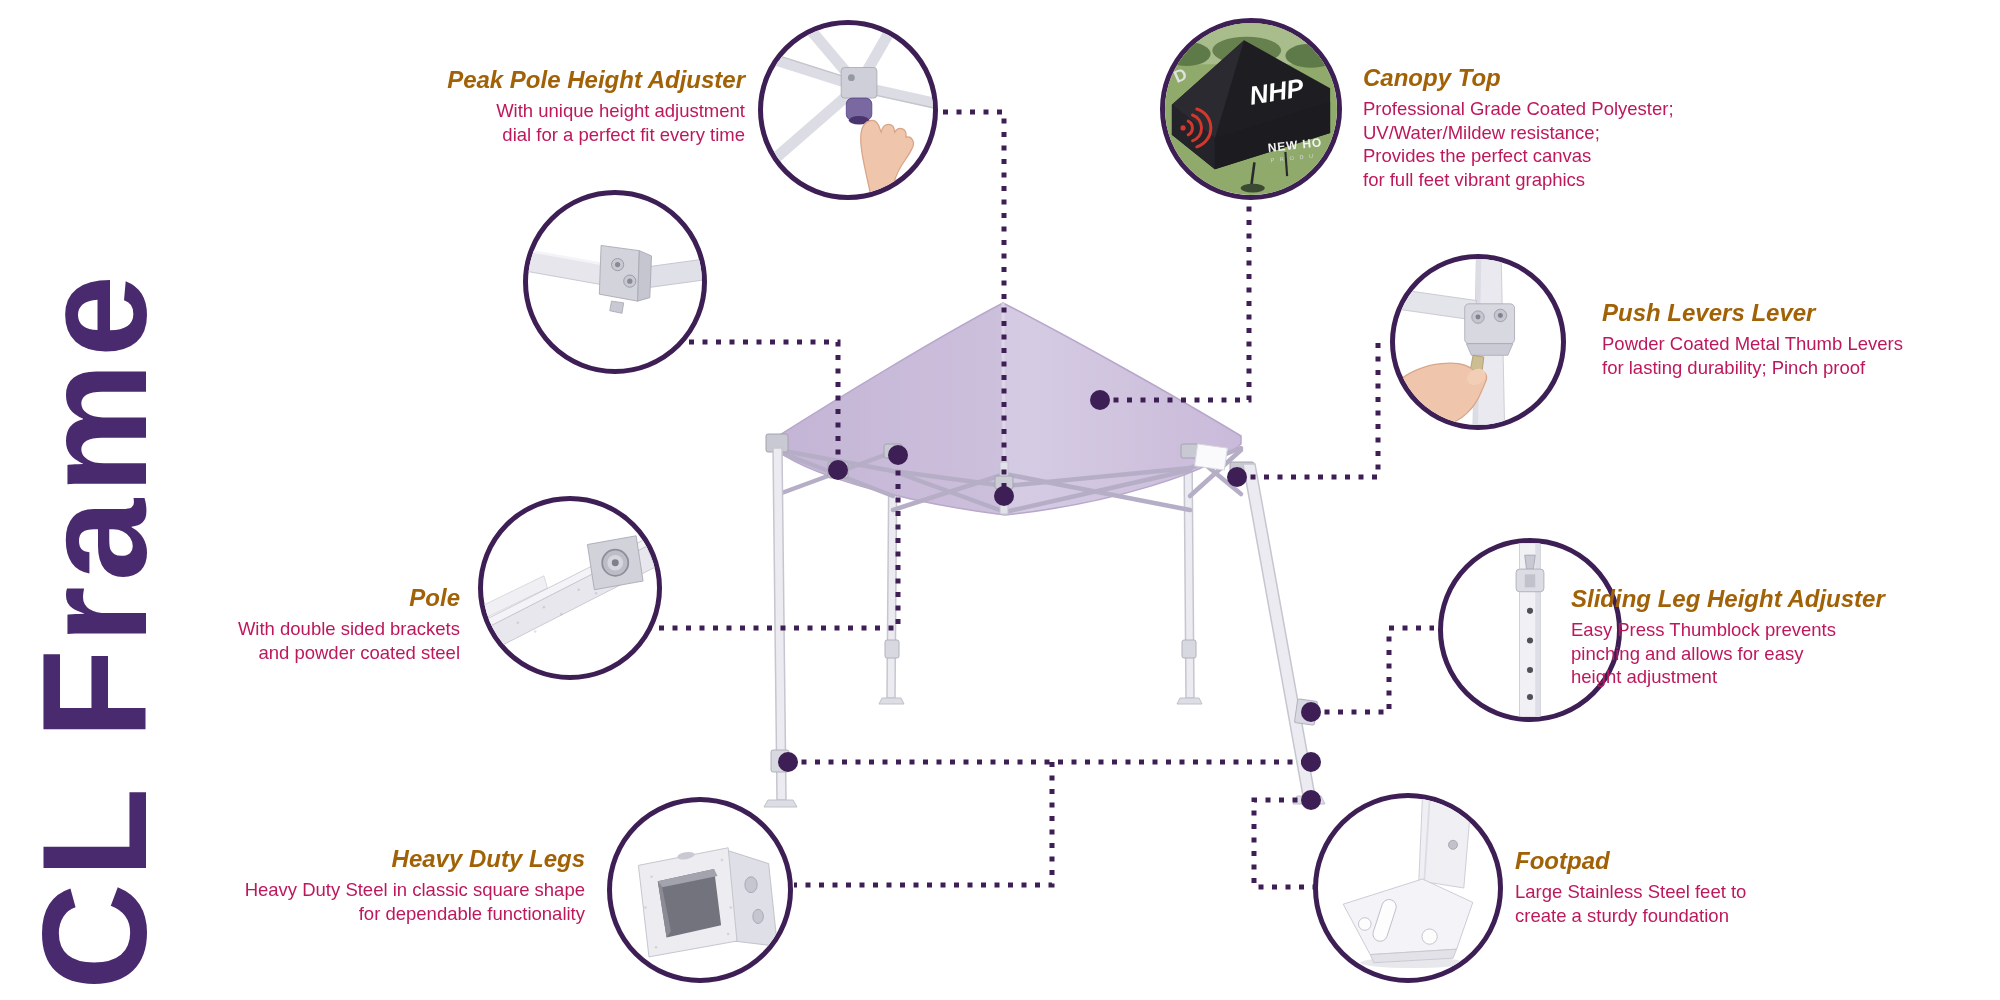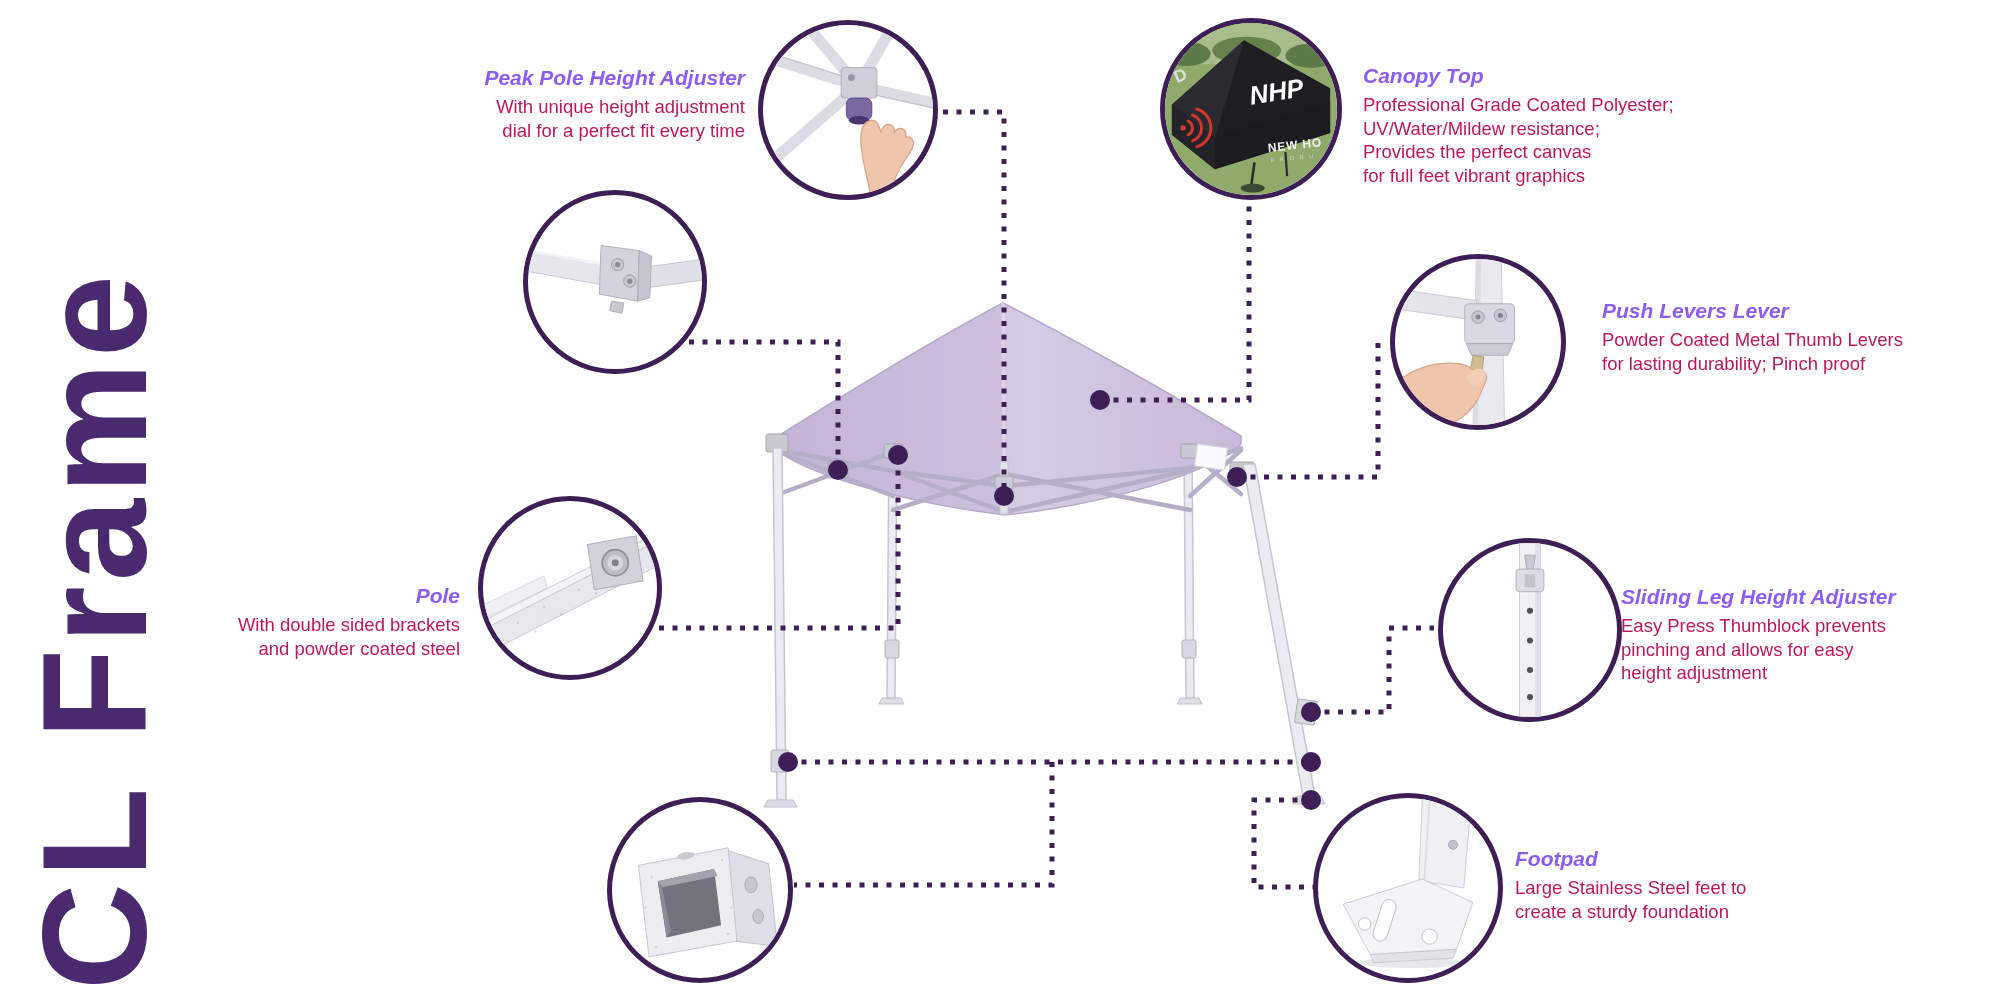--- a/index.html
+++ b/index.html
@@ -15,21 +15,21 @@
     color:#4A2A6E;white-space:nowrap;
   }
 
   
   .pcircle{position:absolute;border:5px solid #3E1F55;border-radius:50%;background:#fff;overflow:hidden}
   .pcircle svg{display:block;width:100%;height:100%}
 
   
   .co{position:absolute;white-space:nowrap}
   .co.r{text-align:right}
-  .co-title{font-style:italic;font-weight:bold;font-size:21px;color:#8b5cf6;margin-bottom:5px}
+  .co-title{font-style:italic;font-weight:bold;font-size:24px;color:#a16207;margin-bottom:5px}
   .co-line{font-size:18.5px;color:#be185d;line-height:23.5px}
 
   .scene{position:absolute;left:0;top:0}
 </style>
 </head>
 <body>
 
 <div class="canvas">
 
   <div class="brand">CL Frame</div>
@@ -284,27 +284,32 @@
     <div class="co-line">Powder Coated Metal Thumb Levers</div>
     <div class="co-line">for lasting durability; Pinch proof</div>
   </div>
 
   <div class="co r" style="top:584px;right:1540px">
     <div class="co-title">Pole</div>
     <div class="co-line">With double sided brackets</div>
     <div class="co-line">and powder coated steel</div>
   </div>
 
-  <div class="co" style="top:585px;left:1621px">
+  <div class="co" style="top:585px;left:1571px">
     <div class="co-title">Sliding Leg Height Adjuster</div>
     <div class="co-line">Easy Press Thumblock prevents</div>
     <div class="co-line">pinching and allows for easy</div>
     <div class="co-line">height adjustment</div>
   </div>
 
+  <div class="co r" style="top:845px;right:1415px">
+    <div class="co-title">Heavy Duty Legs</div>
+    <div class="co-line">Heavy Duty Steel in classic square shape</div>
+    <div class="co-line">for dependable functionality</div>
+  </div>
 
   <div class="co" style="top:847px;left:1515px">
     <div class="co-title">Footpad</div>
     <div class="co-line">Large Stainless Steel feet to</div>
     <div class="co-line">create a sturdy foundation</div>
   </div>
 
 </div>
 
 </body></html>

